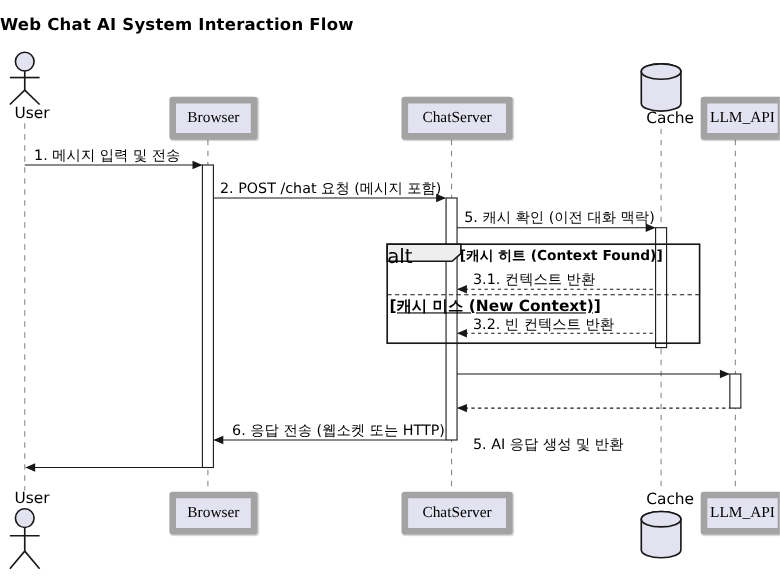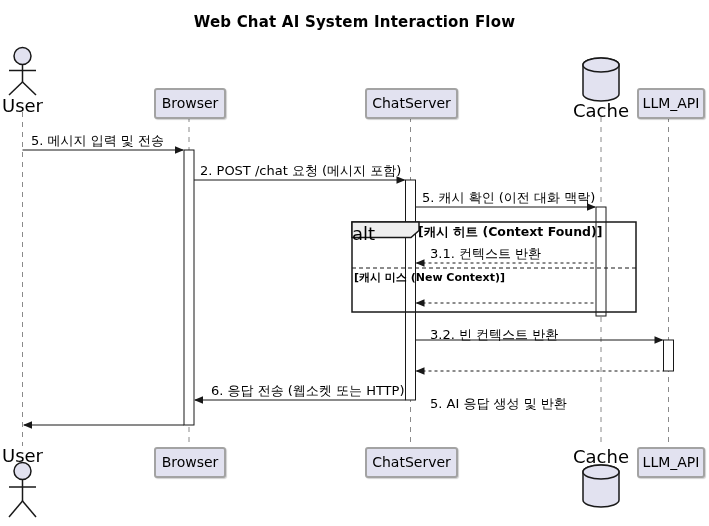--- a/index.html
+++ b/index.html
@@ -3,43 +3,44 @@
 <meta charset="utf-8">
 <style>
   html,body{margin:0;padding:0;background:#fff;}
   #canvas{
     position:relative;width:709px;height:526px;background:#fff;overflow:hidden;
     font-family:"DejaVu Sans","Liberation Sans",sans-serif;color:#000;
   }
   #shapes{position:absolute;left:0;top:0;width:709px;height:526px;}
   .abs{position:absolute;}
   .title{
-    left:0;top:13px;width:709px;text-align:center;
+    left:0;top:13px;width:709px;
     font-size:15px;font-weight:bold;letter-spacing:.2px;
   }
   .pbox{
     position:absolute;height:27px;line-height:27px;text-align:center;
-    background:#E2E2F0;border:2px solid #a3a3a3;border-radius:3px;
-    font-size:14px;box-shadow:1px 1px 1px rgba(0,0,0,.18);
+    background:#E2E2F0;border:6px solid #a3a3a3;border-radius:3px;
+    font-size:14px;box-shadow:1px 1px 1px rgba(0,0,0,.18);font-family:Liberation Serif, serif;
   }
   .plabel{
-    position:absolute;text-align:center;font-size:18px;
+    position:absolute;text-align:right;font-size:14px;
   }
   .msg{position:absolute;font-size:13px;white-space:nowrap;}
   .frame-op{
     position:absolute;left:352px;top:223px;width:58px;
     font-size:18px;font-weight:normal;
   }
   .cond1{
     position:absolute;left:418px;top:224px;width:218px;
     font-size:12.5px;font-weight:bold;white-space:nowrap;
   }
   .cond2{
-    position:absolute;left:354px;top:270px;font-size:11px;font-weight:bold;
+    position:absolute;left:354px;top:270px;font-size:14px;font-weight:bold;
     white-space:nowrap;
+    text-decoration:underline;
   }
 </style>
 </head>
 <body>
 
 <div id="canvas">
 
   <svg id="shapes" viewBox="0 0 709 526" xmlns="http://www.w3.org/2000/svg">
 
     <line x1="22.5" y1="112" x2="22.5" y2="446" stroke="#8A8A8A" stroke-width="1" stroke-dasharray="5,5"></line>
@@ -114,25 +115,25 @@
   <div class="pbox" style="left:365px;top:88px;width:89px;">ChatServer</div>
   <div class="plabel" style="left:571px;top:100px;width:60px;">Cache</div>
   <div class="pbox" style="left:637px;top:88px;width:64px;">LLM_API</div>
 
   <div class="plabel" style="left:0;top:445px;width:45px;">User</div>
   <div class="pbox" style="left:154px;top:447px;width:68px;">Browser</div>
   <div class="pbox" style="left:365px;top:447px;width:89px;">ChatServer</div>
   <div class="plabel" style="left:571px;top:446px;width:60px;">Cache</div>
   <div class="pbox" style="left:637px;top:447px;width:64px;">LLM_API</div>
 
-  <div class="msg" style="left:31px;top:132px;">5. 메시지 입력 및 전송</div>
+  <div class="msg" style="left:31px;top:132px;">1. 메시지 입력 및 전송</div>
   <div class="msg" style="left:200px;top:162px;text-align:center;">2. POST /chat 요청 (메시지 포함)</div>
   <div class="msg" style="left:422px;top:189px;">5. 캐시 확인 (이전 대화 맥락)</div>
   <div class="msg" style="left:430px;top:245px;">3.1. 컨텍스트 반환</div>
-  <div class="msg" style="left:430px;top:286px;margin-top:40px;">3.2. 빈 컨텍스트 반환</div>
+  <div class="msg" style="left:430px;top:286px;">3.2. 빈 컨텍스트 반환</div>
   <div class="msg" style="left:430px;top:353px;margin-top:42px;">5. AI 응답 생성 및 반환</div>
   <div class="msg" style="left:211px;top:382px;">6. 응답 전송 (웹소켓 또는 HTTP)</div>
 
   <div class="frame-op">alt</div>
   <div class="cond1">[캐시 히트 (Context Found)]</div>
   <div class="cond2">[캐시 미스 (New Context)]</div>
 
 </div>
 
 </body></html>

